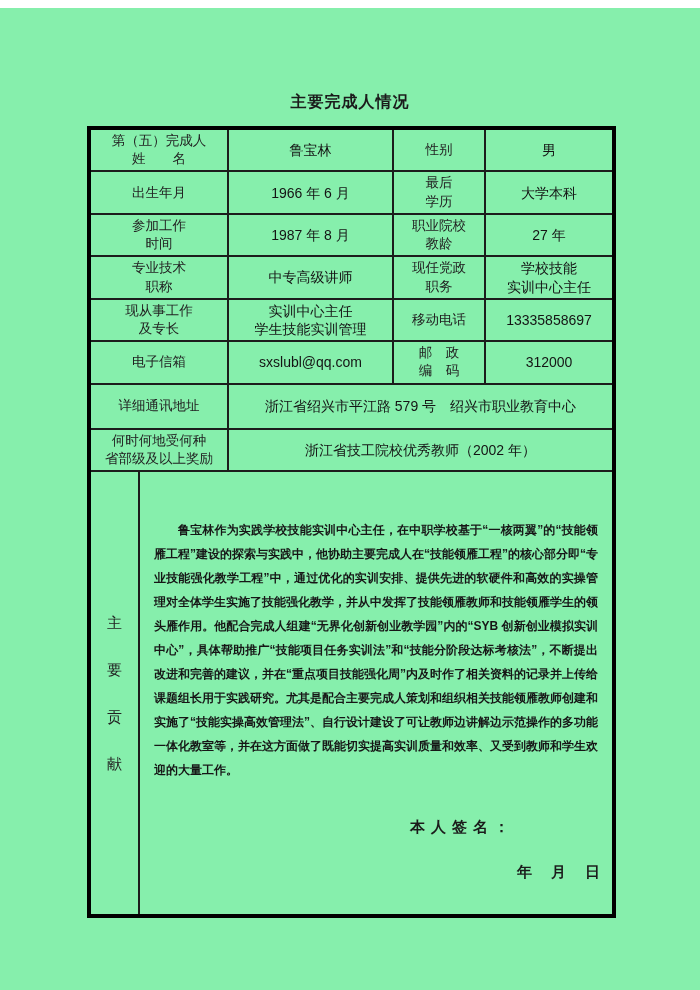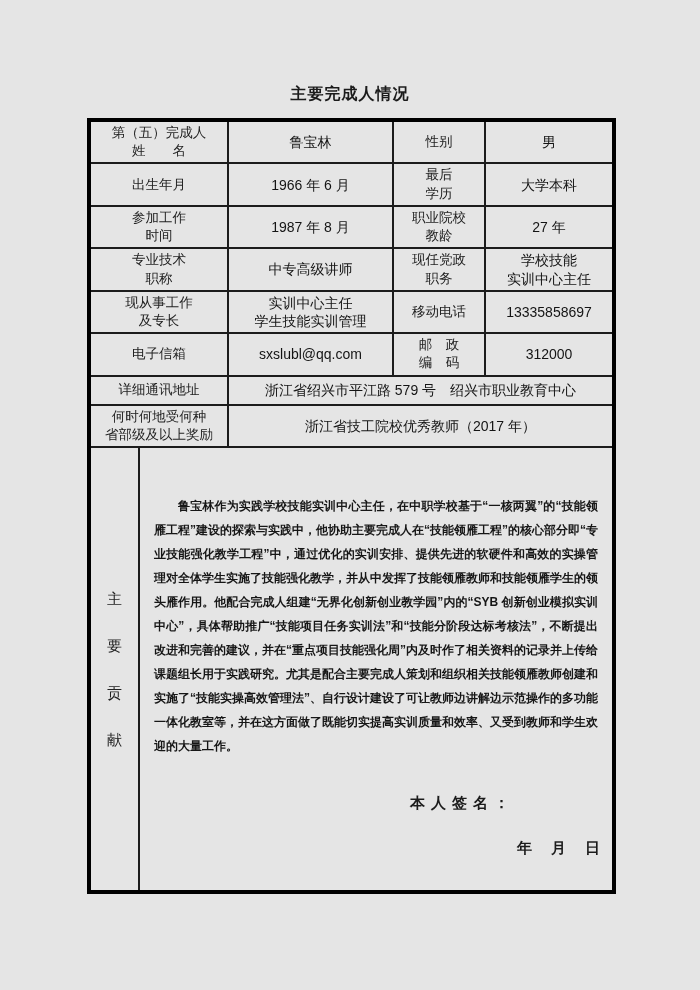--- a/index.html
+++ b/index.html
@@ -3,21 +3,21 @@
 <meta charset="utf-8">
 <style>
   * { margin: 0; padding: 0; box-sizing: border-box; }
   html, body { width: 700px; height: 990px; }
   body {
     background: #ffffff;
     font-family: "Liberation Sans", sans-serif;
     color: #1b1b1b;
     position: relative;
   }
-  .page { position: absolute; inset: 0; background: #e5e5e5; }
+  .page { position: absolute; inset: 0; background: #86efac; margin-top: 8px; }
 
   .doc-title {
     position: absolute;
     top: 84px; left: 0;
     width: 100%;
     text-align: center;
     font-size: 16px;
     font-weight: bold;
     letter-spacing: 1px;
   }
@@ -159,28 +159,28 @@
         <td class="lbl">移动电话</td>
         <td class="val">13335858697</td>
       </tr>
       <tr style="height:40px">
         <td colspan="2" class="lbl">电子信箱</td>
         <td class="val">sxslubl@qq.com</td>
         <td class="lbl">邮　政
 编　码</td>
         <td class="val">312000</td>
       </tr>
-      <tr style="height:29px">
+      <tr style="height:45px">
         <td colspan="2" class="lbl">详细通讯地址</td>
         <td colspan="3" class="val">浙江省绍兴市平江路 579 号　绍兴市职业教育中心</td>
       </tr>
       <tr style="height:36px">
         <td colspan="2" class="lbl">何时何地受何种
 省部级及以上奖励</td>
-        <td colspan="3" class="val">浙江省技工院校优秀教师（2017 年）</td>
+        <td colspan="3" class="val">浙江省技工院校优秀教师（2002 年）</td>
       </tr>
       <tr style="height:406px">
         <td class="lbl">
           <div class="vlabel">主要贡献</div>
         </td>
         <td colspan="4" class="contribution-cell">
           <div class="cell-inner">
             <p class="para">鲁宝林作为实践学校技能实训中心主任，在中职学校基于“一核两翼”的“技能领雁工程”建设的探索与实践中，他协助主要完成人在“技能领雁工程”的核心部分即“专业技能强化教学工程”中，通过优化的实训安排、提供先进的软硬件和高效的实操管理对全体学生实施了技能强化教学，并从中发挥了技能领雁教师和技能领雁学生的领头雁作用。他配合完成人组建“无界化创新创业教学园”内的“SYB 创新创业模拟实训中心”，具体帮助推广“技能项目任务实训法”和“技能分阶段达标考核法”，不断提出改进和完善的建议，并在“重点项目技能强化周”内及时作了相关资料的记录并上传给课题组长用于实践研究。尤其是配合主要完成人策划和组织相关技能领雁教师创建和实施了“技能实操高效管理法”、自行设计建设了可让教师边讲解边示范操作的多功能一体化教室等，并在这方面做了既能切实提高实训质量和效率、又受到教师和学生欢迎的大量工作。</p>
             <div class="sign-name">本人签名：</div>
             <div class="sign-date">年　月　日</div>

